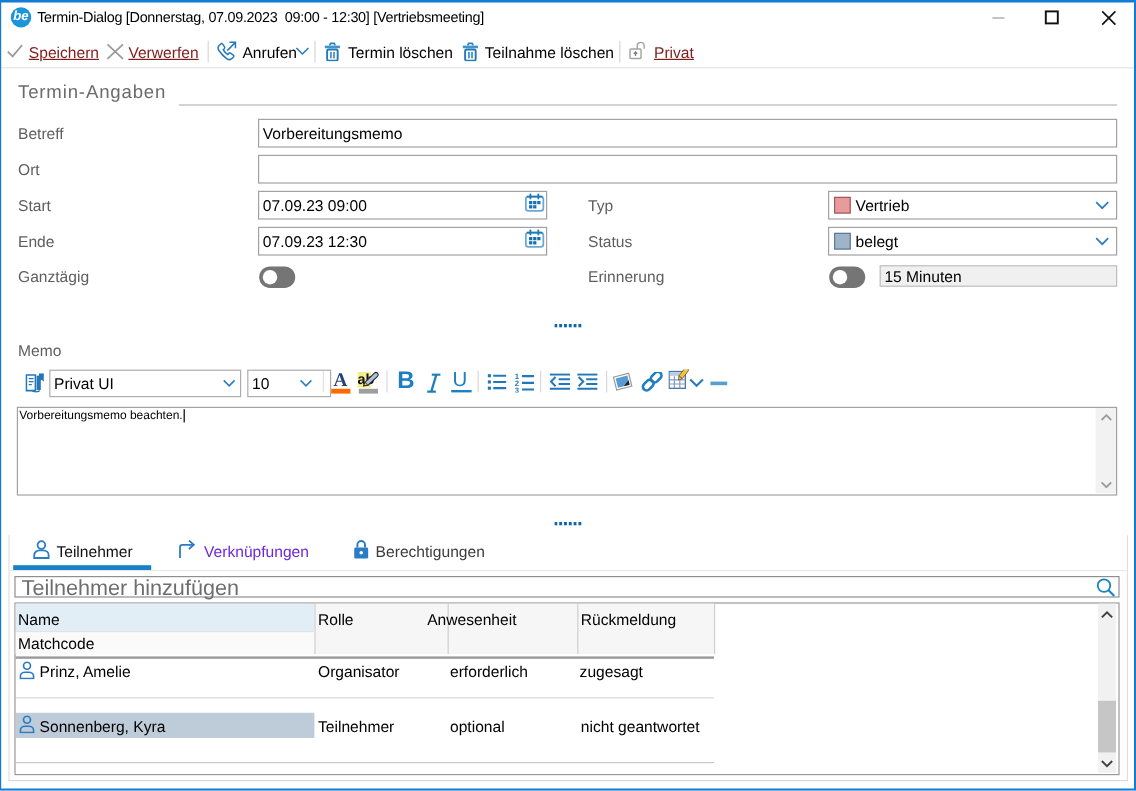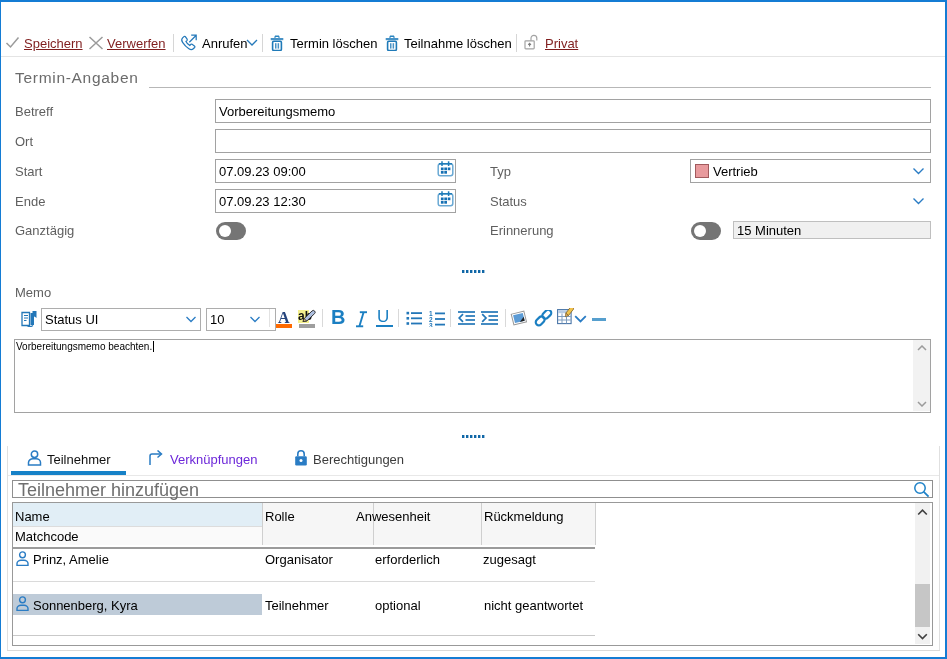--- a/index.html
+++ b/index.html
@@ -35,20 +35,33 @@
 
 .tabtxt { position:absolute; font-size:13px; white-space:nowrap; }
 
 .cell { position:absolute; font-size:13px; color:#000; line-height:15px; white-space:nowrap; }
 </style>
 </head>
 <body>
 <div id="win">
   <div id="borders"></div>
 
+  <div id="titlebar">
+    <div id="logo">be</div>
+    <div id="title">Termin-Dialog [Donnerstag, 07.09.2023&nbsp; 09:00 - 12:30] [Vertriebsmeeting]</div>
+    <svg class="abs" style="left:826px;top:13px" width="12" height="4">
+        <line x1="1" y1="2" x2="11" y2="2" stroke="#8a8a8a" stroke-width="1"></line>
+      </svg>
+    <svg class="abs" style="left:870px;top:8px" width="14" height="14">
+        <rect x="1.5" y="1.5" width="10" height="10" fill="none" stroke="#111" stroke-width="1.6"></rect>
+      </svg>
+    <svg class="abs" style="left:916px;top:7px" width="16" height="16">
+        <path d="M2.5 2.5 L13.5 13.5 M13.5 2.5 L2.5 13.5" stroke="#111" stroke-width="1.4"></path>
+      </svg>
+  </div>
 
   <div id="toolbar">
     <svg class="abs" style="left:5px;top:8px" width="15" height="13">
         <path d="M1.5 7 L5.5 11 L13.5 1.5" fill="none" stroke="#9b9b9b" stroke-width="1.5"></path>
       </svg>
     <div class="tbtxt gray" style="left:24px">Speichern</div>
     <svg class="abs" style="left:88px;top:8px" width="16" height="14">
         <path d="M1.5 1 L14.5 13 M14.5 1 L1.5 13" stroke="#9b9b9b" stroke-width="1.5"></path>
       </svg>
     <div class="tbtxt gray" style="left:107px">Verwerfen</div>
@@ -126,20 +139,22 @@
     <line x1="11.6" y1="0.3" x2="11.6" y2="5" stroke="#1d7ab8" stroke-width="1.5"></line>
     <g fill="#156fb3">
         <rect x="3.9" y="6.5" width="2.7" height="2.7"></rect>
         <rect x="7.3" y="6.5" width="2.7" height="2.7"></rect>
         <rect x="10.7" y="6.5" width="2.7" height="2.7"></rect>
         <rect x="3.9" y="10" width="2.7" height="2.7"></rect>
         <rect x="7.3" y="10" width="2.7" height="2.7"></rect>
       </g>
   </svg>
   <div class="lbl" style="left:490px;top:194px">Status</div>
+  <div class="inp" style="left:690px;top:189px;width:241px;height:24px;padding-left:4px">
+    <span class="swatch" style="background:#9fb4c9;border-color:#5c7a99"></span>belegt</div>
   <svg class="abs" style="left:912px;top:197px" width="13" height="9">
       <path d="M1.5 1.5 L6.5 6.5 L11.5 1.5" fill="none" stroke="#2a7cc4" stroke-width="1.4"></path>
     </svg>
 
   <div class="lbl" style="left:15px;top:223px">Ganztägig</div>
   <div class="tog" style="left:216px;top:222px"></div>
   <div class="lbl" style="left:490px;top:223px">Erinnerung</div>
   <div class="tog" style="left:691px;top:222px"></div>
   <div class="inp" style="left:733px;top:221px;width:198px;height:18px;background:#f0f0f0;border-color:#bfbfbf">15 Minuten</div>
 
@@ -156,21 +171,21 @@
 
   <div class="lbl" style="left:15px;top:285px">Memo</div>
 
   <svg class="abs" style="left:21px;top:311px" width="17" height="16" viewBox="0 0 17 16">
     <path d="M1 1.5 h7.5 v13 H1 z" fill="#fff" stroke="#2377b8" stroke-width="1.3"></path>
     <path d="M3 4.5 h4 M3 7 h4 M3 9.5 h2.5" stroke="#2377b8" stroke-width="1"></path>
     <rect x="9.5" y="2" width="3.5" height="12" fill="#2377b8"></rect>
     <path d="M11.5 0 h4 v7 l-2-1.6 -2 1.6 z" fill="#2377b8"></path>
     <path d="M6 14.5 c2 1.5 4 1.5 6 0" fill="none" stroke="#2377b8" stroke-width="1.2"></path>
   </svg>
-  <div class="inp" style="left:41px;top:308px;width:160px;height:23px;border-color:#adadad">Status UI</div>
+  <div class="inp" style="left:41px;top:308px;width:160px;height:23px;border-color:#adadad">Privat UI</div>
   <svg class="abs" style="left:185px;top:316px" width="12" height="8">
       <path d="M1.5 1 L6 5.5 L10.5 1" fill="none" stroke="#2a7cc4" stroke-width="1.3"></path>
     </svg>
   <div class="inp" style="left:206px;top:308px;width:70px;height:23px;border-color:#adadad">10</div>
   <svg class="abs" style="left:249px;top:316px" width="12" height="8">
       <path d="M1.5 1 L6 5.5 L10.5 1" fill="none" stroke="#2a7cc4" stroke-width="1.3"></path>
     </svg>
   <div class="tsep" style="left:269px;top:309px;background:#e2e2e2"></div>
   <div class="abs" style="left:278px;top:309px;font-size:16px;font-weight:bold;color:#24437c;font-family:'Liberation Serif',serif">A</div>
   <div class="abs" style="left:276px;top:324px;width:16px;height:4px;background:#ff6a00"></div>

